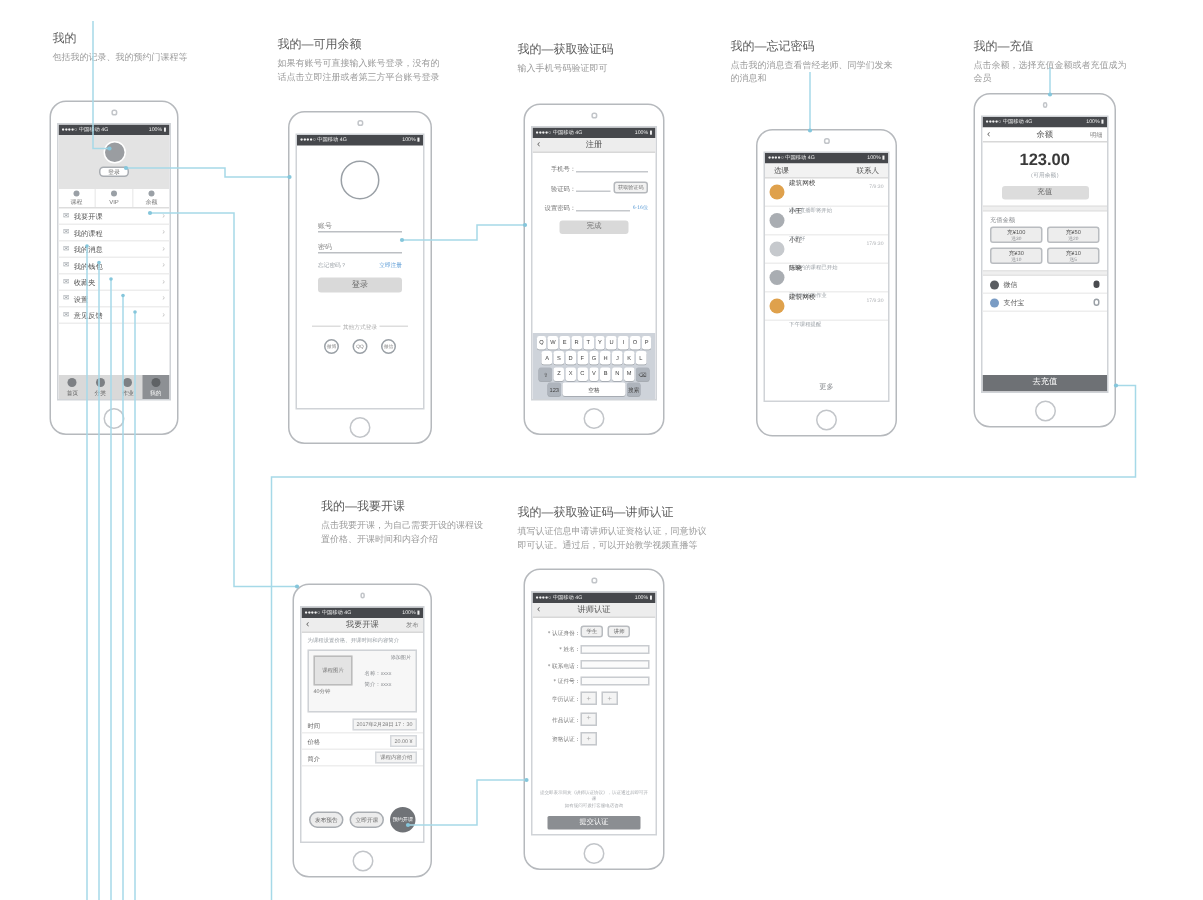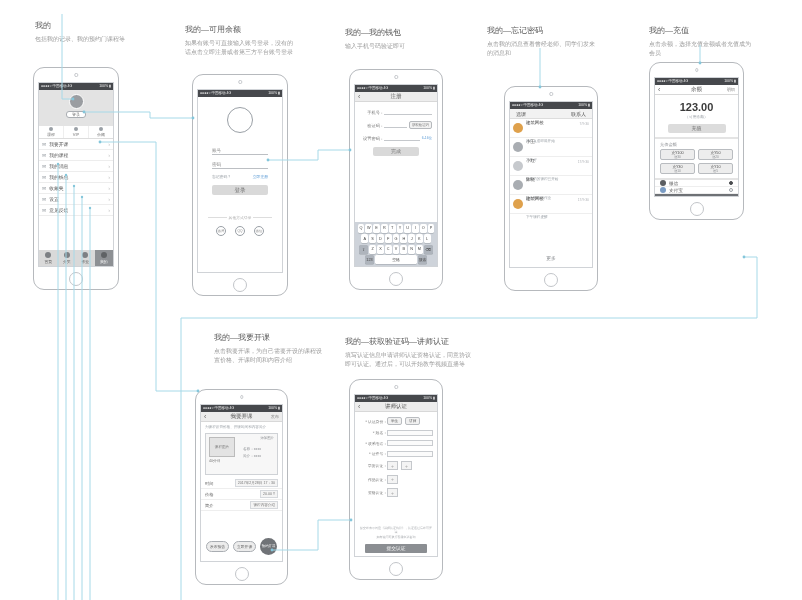--- a/index.html
+++ b/index.html
@@ -131,21 +131,21 @@
 
 <div class="annotation" style="left:35px;top:20px;width:92px;">
   <div class="t">我的</div>
   <div class="b">包括我的记录、我的预约门课程等</div>
 </div>
 <div class="annotation" style="left:185px;top:24px;width:112px;">
   <div class="t">我的—可用余额</div>
   <div class="b">如果有账号可直接输入账号登录，没有的话点击立即注册或者第三方平台账号登录</div>
 </div>
 <div class="annotation" style="left:345px;top:27px;width:100px;">
-  <div class="t">我的—我的钱包</div>
+  <div class="t">我的—获取验证码</div>
   <div class="b">输入手机号码验证即可</div>
 </div>
 <div class="annotation" style="left:487px;top:25px;width:108px;">
   <div class="t">我的—忘记密码</div>
   <div class="b">点击我的消息查看曾经老师、同学们发来的消息和</div>
 </div>
 <div class="annotation" style="left:649px;top:25px;width:105px;">
   <div class="t">我的—充值</div>
   <div class="b">点击余额，选择充值金额或者充值成为会员</div>
 </div>
@@ -384,21 +384,21 @@
         <span class="m-av av-o"></span>
         <span class="m-main"><span class="m-name">建筑网校</span><br><span class="m-prev">下午课程提醒</span></span>
         <span class="m-time">17/9:30</span>
       </div>
     </div>
     <div class="m-more">更多</div>
   </div>
   <div class="home"></div>
 </div>
 
-<div class="phone" style="left:649px;top:62px;width:95px;height:158px;">
+<div class="phone" style="left:649px;top:62px;width:95px;height:223px;">
   <div class="cam"></div>
   <div class="screen">
     <div class="statusbar">
       <span>●●●●○ 中国移动 4G</span>
       <span>100% ▮</span>
     </div>
     <div class="nav" style="background:#fff;">
       <span class="back">‹</span>
       <span class="title">余额</span>
       <span class="right">明细</span>

